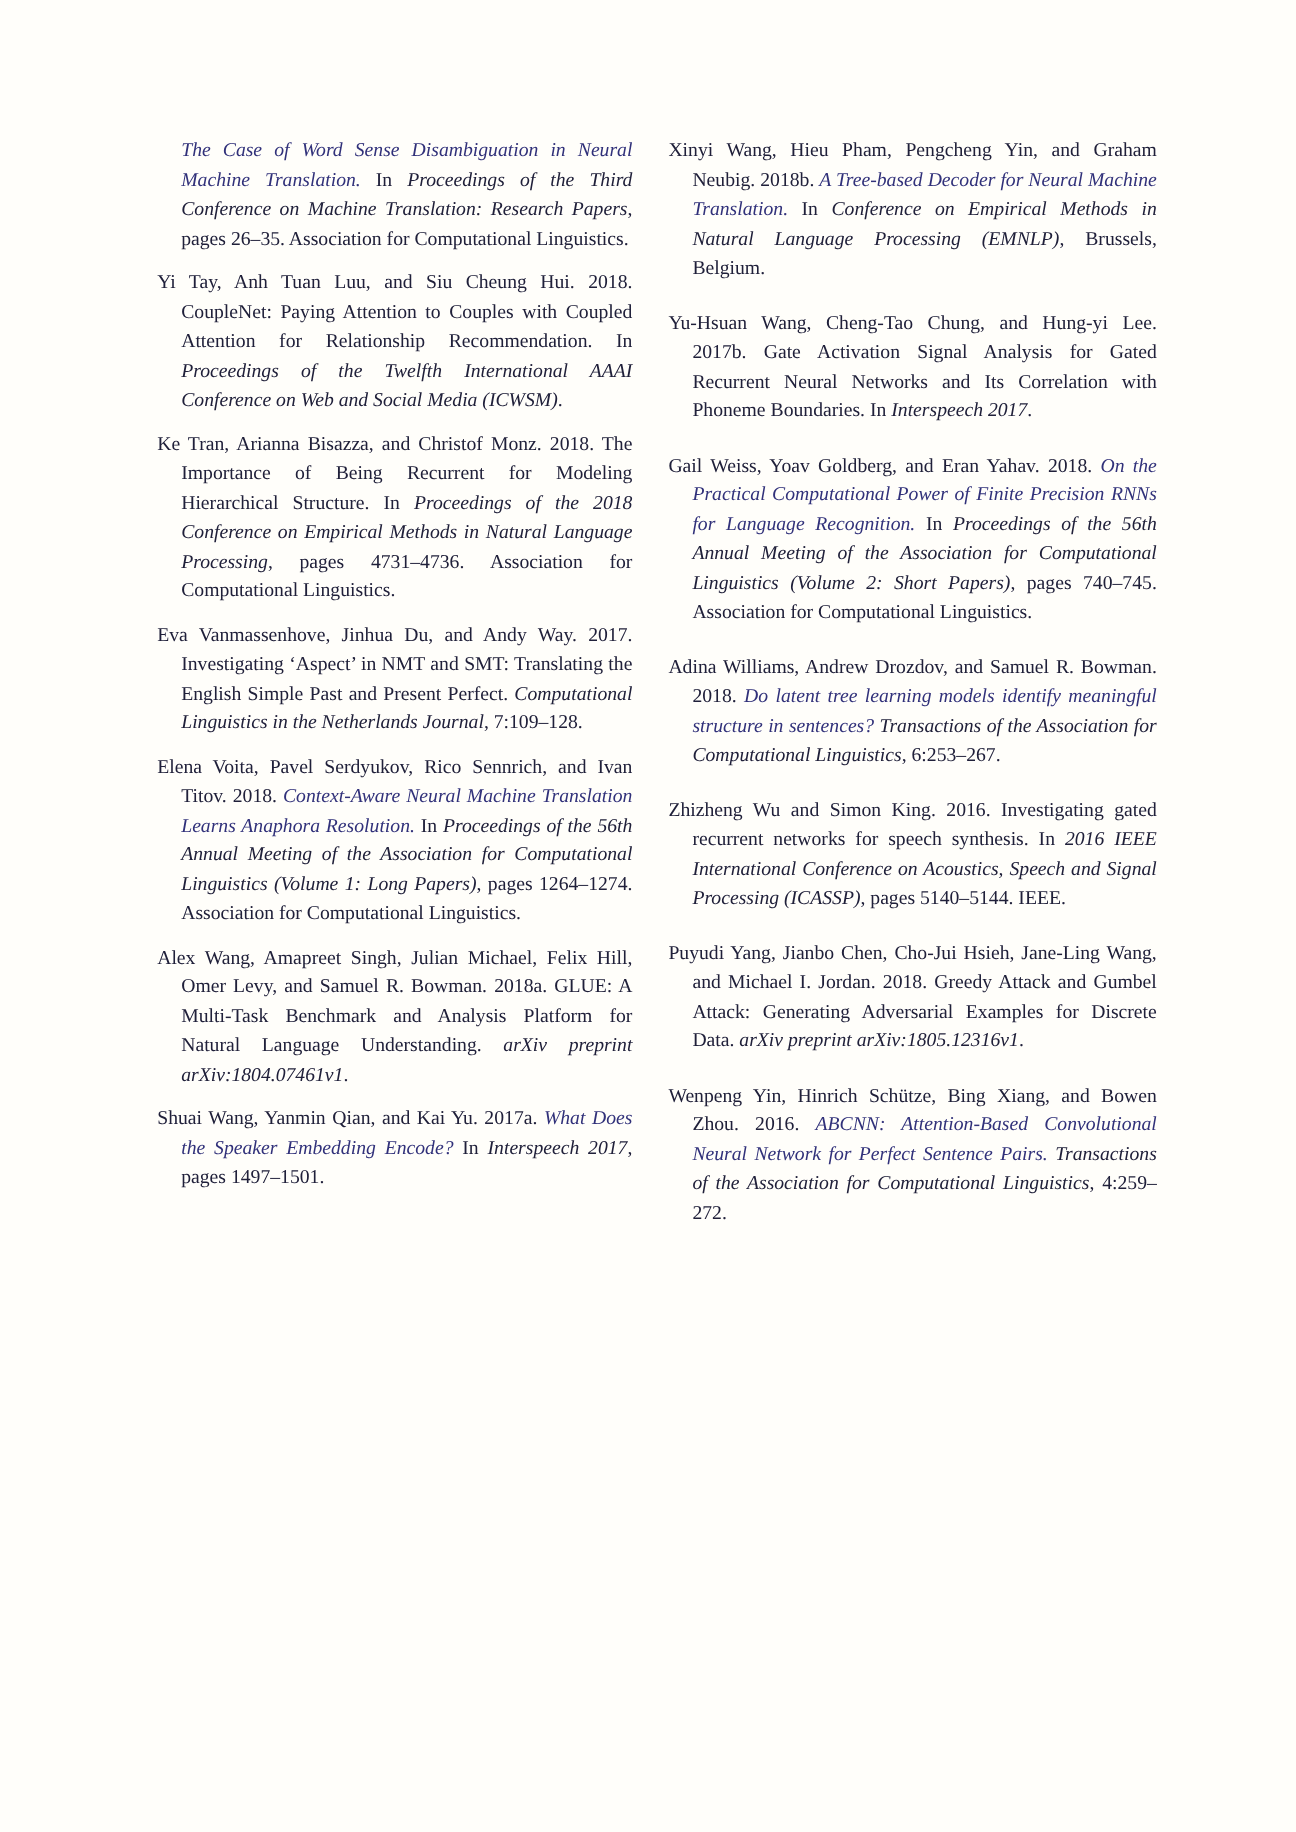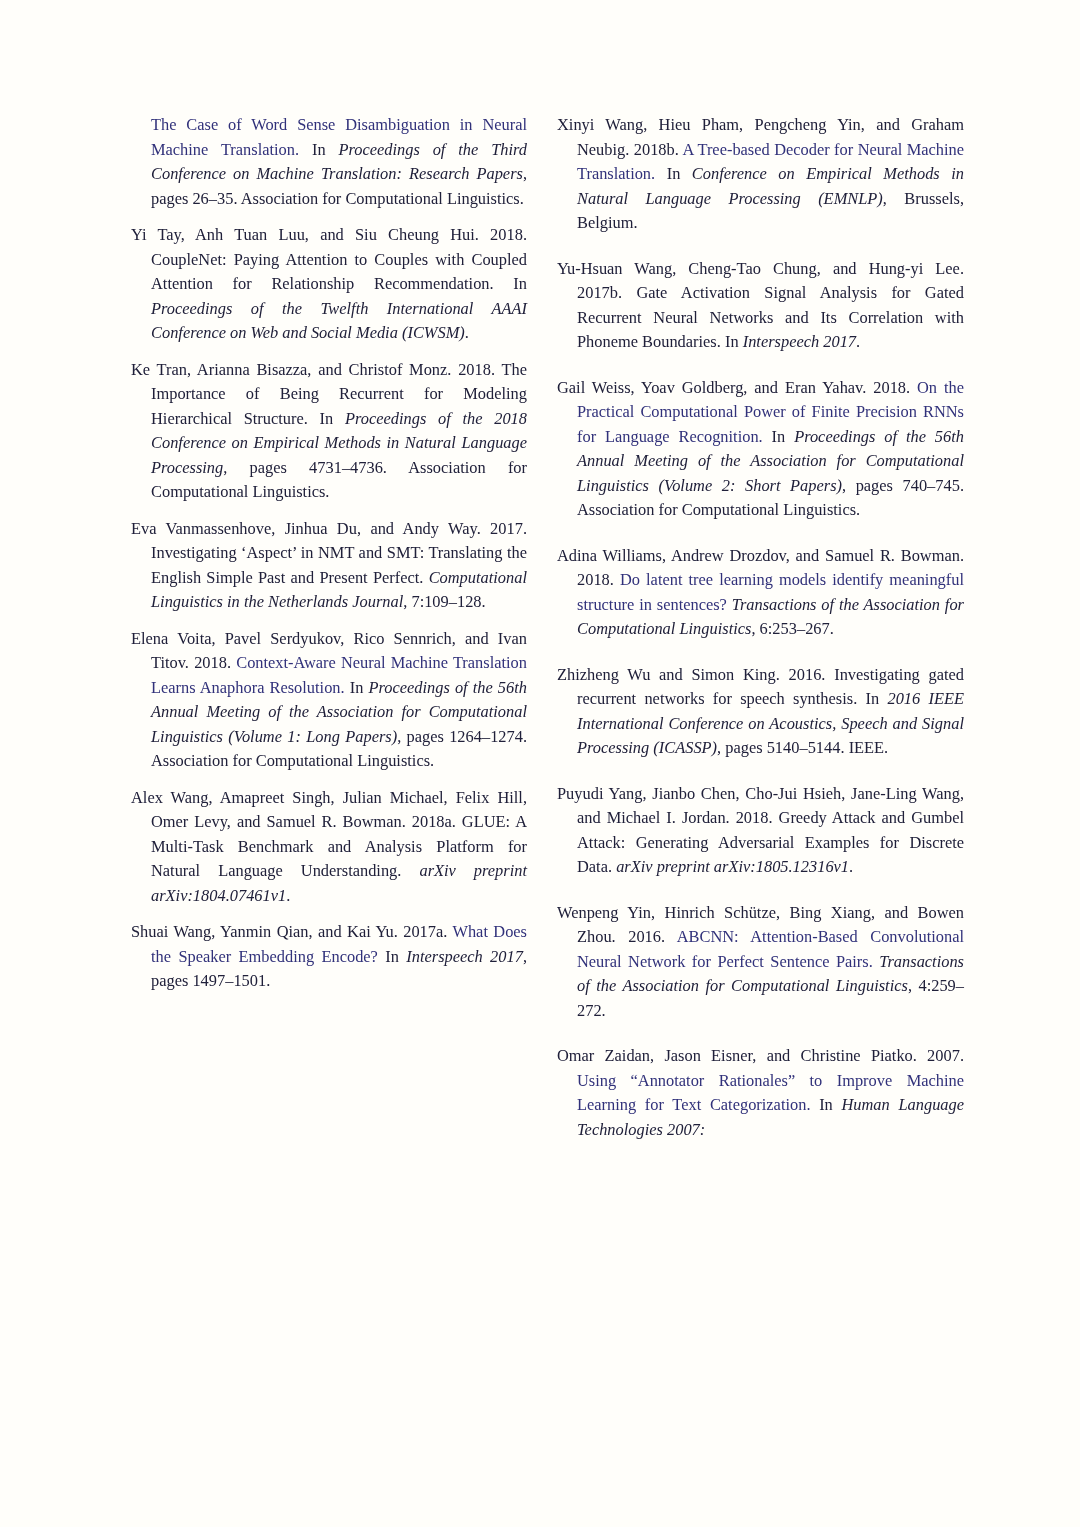--- a/index.html
+++ b/index.html
@@ -40,20 +40,21 @@
     padding-left: 20px;
     text-indent: -20px;
   }
   .col-right .ref { margin-bottom: 21px; }
   .ref.cont { text-indent: 0; }
   .ref:last-child { margin-bottom: 0; }
   .it { font-style: italic; }
   .lk {
     color: var(--link-color, #31317a);
     cursor: pointer;
+    font-style: italic;
   }
 </style>
 </head>
 <body style="--page-bg: #fffefa; --text-color: #20203a; --link-color: #31317a;">
 
 <div class="page">
   <div class="columns">
     <div class="column col-left" id="col-left">
         <p class="ref cont"><span class="lk">The Case of Word Sense Disambiguation in Neural Machine Translation.</span><span> In </span><span class="it">Proceedings of the Third Conference on Machine Translation: Research Papers</span><span>, pages 26–35. Association for Computational Linguistics.</span></p>
         <p class="ref"><span>Yi Tay, Anh Tuan Luu, and Siu Cheung Hui. 2018. CoupleNet: Paying Attention to Couples with Coupled Attention for Relationship Recommendation. In </span><span class="it">Proceedings of the Twelfth International AAAI Conference on Web and Social Media (ICWSM)</span><span>.</span></p>
@@ -64,16 +65,15 @@
         <p class="ref"><span>Shuai Wang, Yanmin Qian, and Kai Yu. 2017a. </span><span class="lk">What Does the Speaker Embedding Encode?</span><span> In </span><span class="it">Interspeech 2017</span><span>, pages 1497–1501.</span></p>
       </div>
     <div class="column col-right" id="col-right">
         <p class="ref"><span>Xinyi Wang, Hieu Pham, Pengcheng Yin, and Graham Neubig. 2018b. </span><span class="lk">A Tree-based Decoder for Neural Machine Translation.</span><span> In </span><span class="it">Conference on Empirical Methods in Natural Language Processing (EMNLP)</span><span>, Brussels, Belgium.</span></p>
         <p class="ref"><span>Yu-Hsuan Wang, Cheng-Tao Chung, and Hung-yi Lee. 2017b. Gate Activation Signal Analysis for Gated Recurrent Neural Networks and Its Correlation with Phoneme Boundaries. In </span><span class="it">Interspeech 2017</span><span>.</span></p>
         <p class="ref"><span>Gail Weiss, Yoav Goldberg, and Eran Yahav. 2018. </span><span class="lk">On the Practical Computational Power of Finite Precision RNNs for Language Recognition.</span><span> In </span><span class="it">Proceedings of the 56th Annual Meeting of the Association for Computational Linguistics (Volume 2: Short Papers)</span><span>, pages 740–745. Association for Computational Linguistics.</span></p>
         <p class="ref"><span>Adina Williams, Andrew Drozdov, and Samuel R. Bowman. 2018. </span><span class="lk">Do latent tree learning models identify meaningful structure in sentences?</span><span> </span><span class="it">Transactions of the Association for Computational Linguistics</span><span>, 6:253–267.</span></p>
         <p class="ref"><span>Zhizheng Wu and Simon King. 2016. Investigating gated recurrent networks for speech synthesis. In </span><span class="it">2016 IEEE International Conference on Acoustics, Speech and Signal Processing (ICASSP)</span><span>, pages 5140–5144. IEEE.</span></p>
         <p class="ref"><span>Puyudi Yang, Jianbo Chen, Cho-Jui Hsieh, Jane-Ling Wang, and Michael I. Jordan. 2018. Greedy Attack and Gumbel Attack: Generating Adversarial Examples for Discrete Data. </span><span class="it">arXiv preprint arXiv:1805.12316v1</span><span>.</span></p>
         <p class="ref"><span>Wenpeng Yin, Hinrich Schütze, Bing Xiang, and Bowen Zhou. 2016. </span><span class="lk">ABCNN: Attention-Based Convolutional Neural Network for Perfect Sentence Pairs.</span><span> </span><span class="it">Transactions of the Association for Computational Linguistics</span><span>, 4:259–272.</span></p>
-        <p class="ref"><span>Omar Zaidan, Jason Eisner, and Christine Piatko. 2007. </span><span class="lk">Using “Annotator Rationales” to Improve Machine Learning for Text Categorization.</span><span> In </span><span class="it">Human Language Technologies 2007:</span></p>
       </div>
   </div>
 </div>
 
 </body></html>

